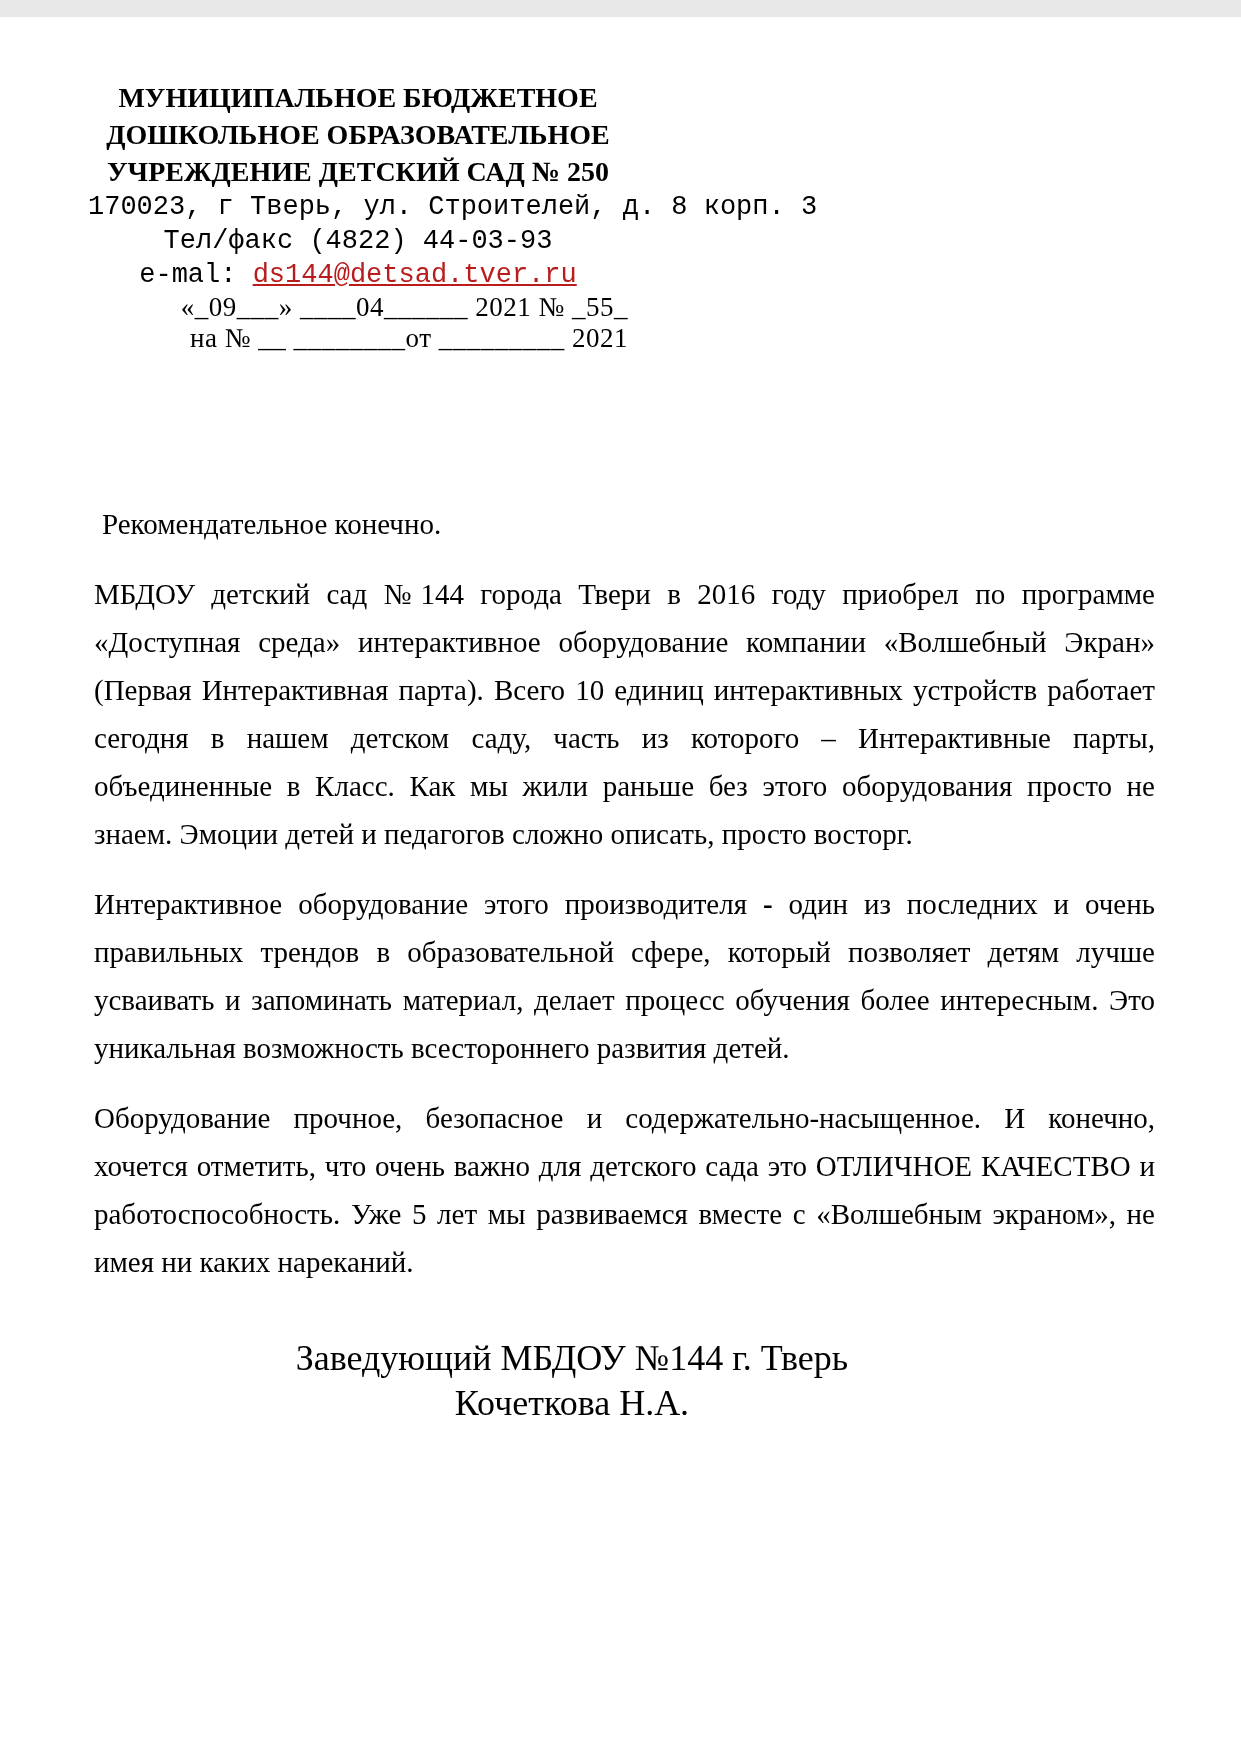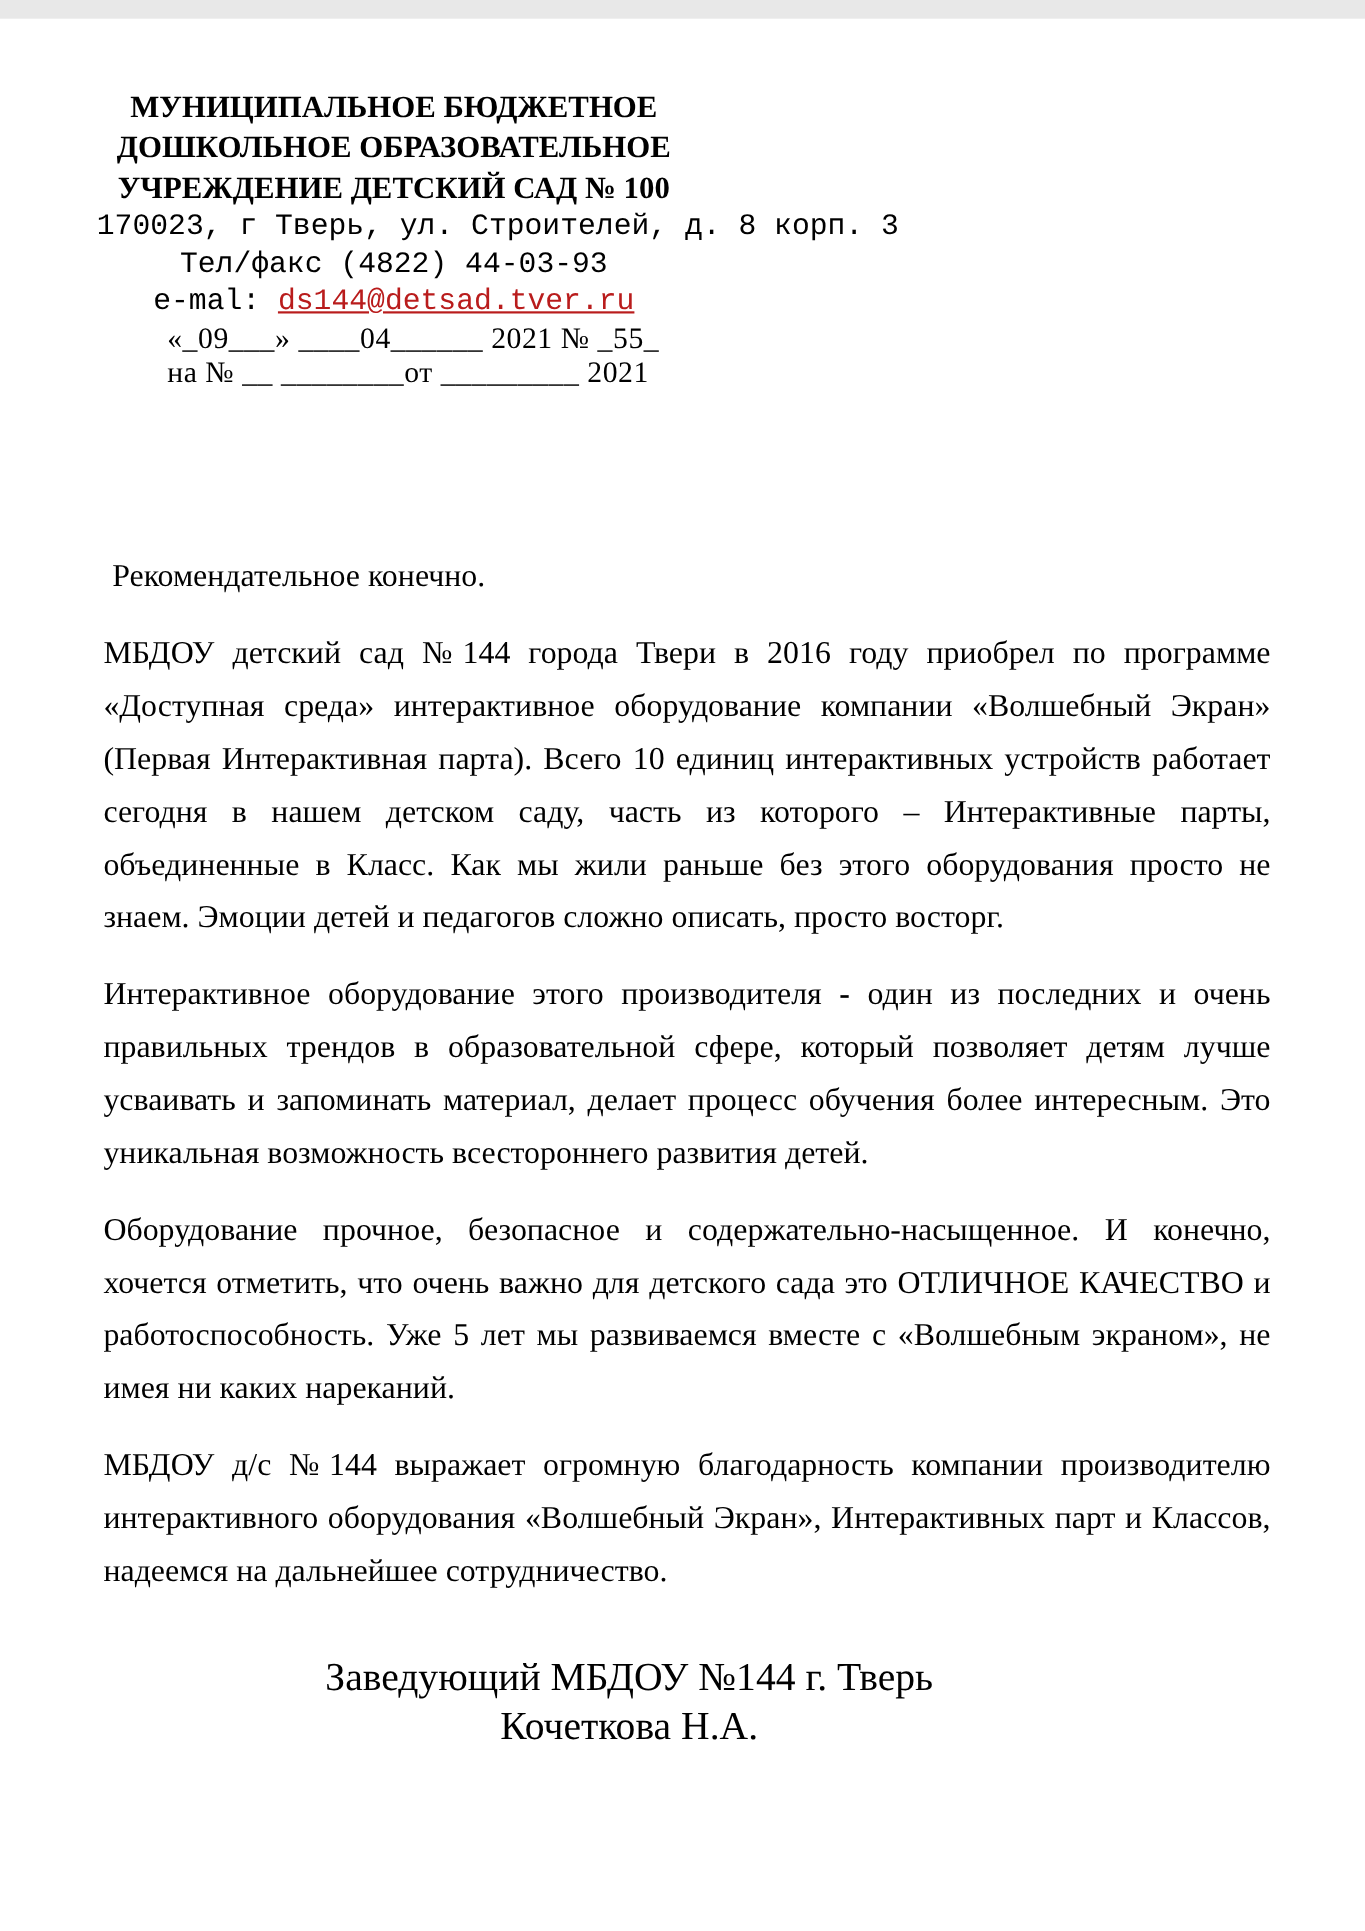--- a/index.html
+++ b/index.html
@@ -34,21 +34,21 @@
     font-family: Liberation Mono, monospace;
   }
   .email-link {
     color: #b91c1c;
     text-decoration: underline;
     cursor: pointer;
   }
   .ref-line {
     font-size: 27px;
     line-height: 31px;
-    text-align: left;
+    text-align: right;
     padding-left: 64px;
     white-space: nowrap;
     letter-spacing: 0.5px;
   }
   
   .letter-body {
     margin-top: 146px;
     font-size: 29px;
     line-height: 48px;
   }
@@ -72,21 +72,21 @@
   }
 </style>
 </head>
 <body>
 
 <div class="page">
 
   <header class="letterhead">
     <div class="org-line">МУНИЦИПАЛЬНОЕ БЮДЖЕТНОЕ</div>
     <div class="org-line">ДОШКОЛЬНОЕ ОБРАЗОВАТЕЛЬНОЕ</div>
-    <div class="org-line">УЧРЕЖДЕНИЕ ДЕТСКИЙ САД № 100</div>
+    <div class="org-line">УЧРЕЖДЕНИЕ ДЕТСКИЙ САД № 250</div>
 
     <div class="contact-line">170023, г Тверь, ул. Строителей, д. 8 корп. 3</div>
     <div class="contact-line">Тел/факс (4822) 44-03-93</div>
 
     <div class="contact-line">
       <span>e-mal: </span><a class="email-link">ds144@detsad.tver.ru</a>
     </div>
 
     <div class="ref-line">«_09___» ____04______ 2021  № _55_</div>
     <div class="ref-line">на № __ ________от _________ 2021</div>
@@ -96,21 +96,20 @@
 
     <p class="letter-title">Рекомендательное конечно.</p>
 
     <p class="para">МБДОУ детский сад №144 города Твери в 2016 году приобрел по программе «Доступная среда» интерактивное оборудование компании «Волшебный Экран» (Первая Интерактивная парта). Всего 10 единиц интерактивных устройств работает сегодня в нашем детском саду, часть из которого – Интерактивные парты, объединенные в Класс. Как мы жили раньше без этого оборудования просто не знаем. Эмоции детей и педагогов сложно описать, просто восторг.</p>
 
     <p class="para"><span>Интерактивное оборудование этого производителя </span><span class="bold-dash">-</span><span> один из последних и очень правильных трендов в образовательной сфере, который позволяет детям лучше усваивать и запоминать материал, делает процесс обучения более интересным. Это уникальная возможность всестороннего развития детей.</span></p>
 
     <p class="para">Оборудование прочное, безопасное и содержательно-насыщенное. И конечно, хочется отметить, что очень важно для детского сада это ОТЛИЧНОЕ КАЧЕСТВО и работоспособность. Уже 5 лет мы развиваемся вместе с «Волшебным экраном», не имея ни каких нареканий.</p>
 
 
-    <p class="para">МБДОУ д/с №144 выражает огромную благодарность компании производителю интерактивного оборудования «Волшебный Экран», Интерактивных парт и Классов, надеемся на дальнейшее сотрудничество.</p>
 
     <div class="signature">
       <div>Заведующий МБДОУ №144 г. Тверь</div>
       <div>Кочеткова Н.А.</div>
     </div>
 
   </main>
 </div>
 
 </body></html>

